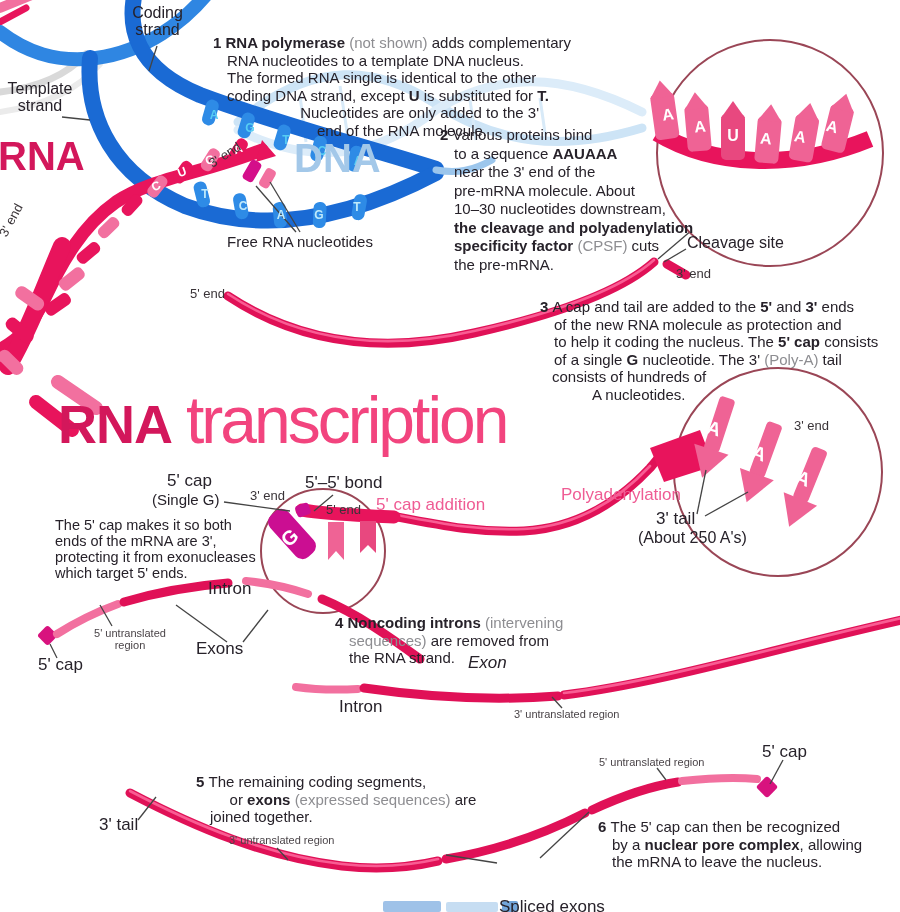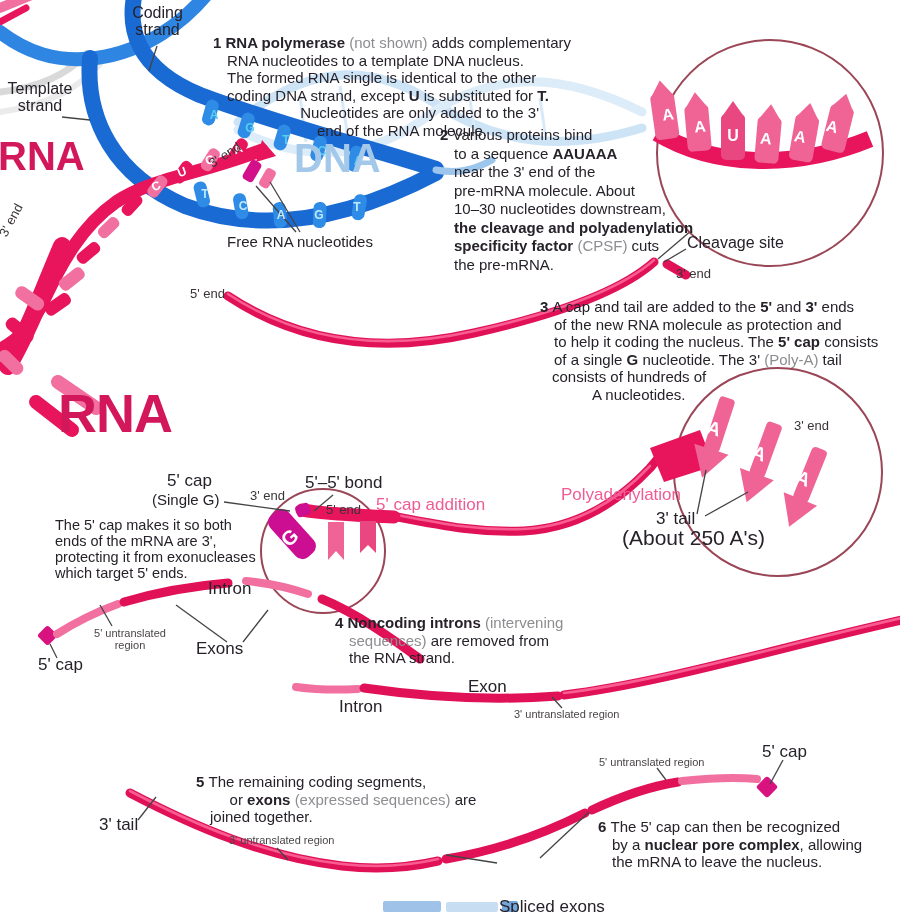--- a/index.html
+++ b/index.html
@@ -242,20 +242,21 @@
       <span class="nt" style="left: 800px; top: 137px; color: rgb(255, 255, 255); font-size: 16px; transform: translate(-50%, -50%) rotate(10deg);">A</span>
       <span class="nt" style="left: 832px; top: 127px; color: rgb(255, 255, 255); font-size: 16px; transform: translate(-50%, -50%) rotate(14deg);">A</span>
       <span class="nt" style="left: 290px; top: 538px; color: rgb(255, 255, 255); font-size: 20px; transform: translate(-50%, -50%) rotate(-42deg);">G</span>
       <span class="nt" style="left: 714px; top: 429px; color: rgb(255, 255, 255); font-size: 19px; transform: translate(-50%, -50%) rotate(18deg);">A</span>
       <span class="nt" style="left: 759px; top: 454px; color: rgb(255, 255, 255); font-size: 19px; transform: translate(-50%, -50%) rotate(20deg);">A</span>
       <span class="nt" style="left: 803px; top: 479px; color: rgb(255, 255, 255); font-size: 19px; transform: translate(-50%, -50%) rotate(22deg);">A</span>
     </div>
 
 <div class="title">
   <span class="title-rna">RNA</span>
+  <span class="title-trans">transcription</span>
 </div>
 
 <div class="wm wm-rna" style="left:-2px;top:134px;">RNA</div>
 <div class="wm wm-dna" style="left:294px;top:136px;">DNA</div>
 
 <div class="step" style="left:213px;top:8px;width:376px;">
       <div class="sline" style="padding-left: 0px; margin-top: 26px;"><span class="b">1 </span><span class="b">RNA polymerase</span><span> </span><span class="dim">(not shown)</span><span> adds complementary</span></div>
       <div class="sline" style="padding-left: 14px;"><span>RNA nucleotides to a template DNA nucleus.</span></div>
       <div class="sline" style="padding-left: 14px;"><span>The formed RNA single is identical to the other</span></div>
       <div class="sline" style="padding-left: 14px;"><span>coding DNA strand, except </span><span class="b">U</span><span> is substituted for </span><span class="b">T.</span></div>
@@ -309,34 +310,34 @@
 
 <div class="lbl" style="left:167px;top:472px;font-size:17px;">5' cap</div>
 <div class="lbl" style="left:152px;top:491px;font-size:15px;">(Single G)</div>
 <div class="lbl-sm" style="left:250px;top:488px;">3' end</div>
 <div class="lbl" style="left:305px;top:474px;font-size:17px;">5'–5' bond</div>
 <div class="lbl-sm" style="left:326px;top:502px;">5' end</div>
 <div class="lbl pink" style="left:376px;top:496px;font-size:17px;">5' cap addition</div>
 <div class="lbl pink" style="left:561px;top:486px;font-size:17px;">Polyadenylation</div>
 <div class="lbl-sm" style="left:794px;top:418px;">3' end</div>
 <div class="lbl" style="left:656px;top:510px;font-size:17px;">3' tail</div>
-<div class="lbl" style="left:622px;top:529px;font-size:21px;text-align:center;">(About 250 A's)</div>
+<div class="lbl" style="left:638px;top:529px;font-size:16px;text-align:center;">(About 250 A's)</div>
 
 <div class="note prel" style="left:55px;top:517px;width:270px;">The 5' cap makes it so both
 ends of the mRNA are 3',
 protecting it  from exonucleases
 which target 5' ends.</div>
 
 <div class="lbl" style="left:208px;top:580px;font-size:17px;">Intron</div>
 <div class="lbl-xs prel center" style="left:84px;top:627px;width:92px;">5' untranslated
 region</div>
 <div class="lbl" style="left:196px;top:640px;font-size:17px;">Exons</div>
 <div class="lbl" style="left:38px;top:656px;font-size:17px;">5' cap</div>
 <div class="lbl" style="left:339px;top:698px;font-size:17px;">Intron</div>
-<div class="lbl" style="left:468px;top:678px;font-size:17px;">Exon</div>
+<div class="lbl" style="left:468px;top:654px;font-size:17px;font-style:italic;">Exon</div>
 <div class="lbl-xs" style="left:514px;top:708px;">3' untranslated region</div>
 
 <div class="lbl" style="left:99px;top:816px;font-size:17px;">3' tail</div>
 <div class="lbl-xs" style="left:229px;top:834px;">3' untranslated region</div>
 <div class="lbl" style="left:499px;top:854px;font-size:17px;margin-top:44px;">Spliced exons</div>
 <div class="lbl-xs" style="left:599px;top:756px;">5' untranslated region</div>
 <div class="lbl" style="left:762px;top:743px;font-size:17px;">5' cap</div>
 
 </div>
 

